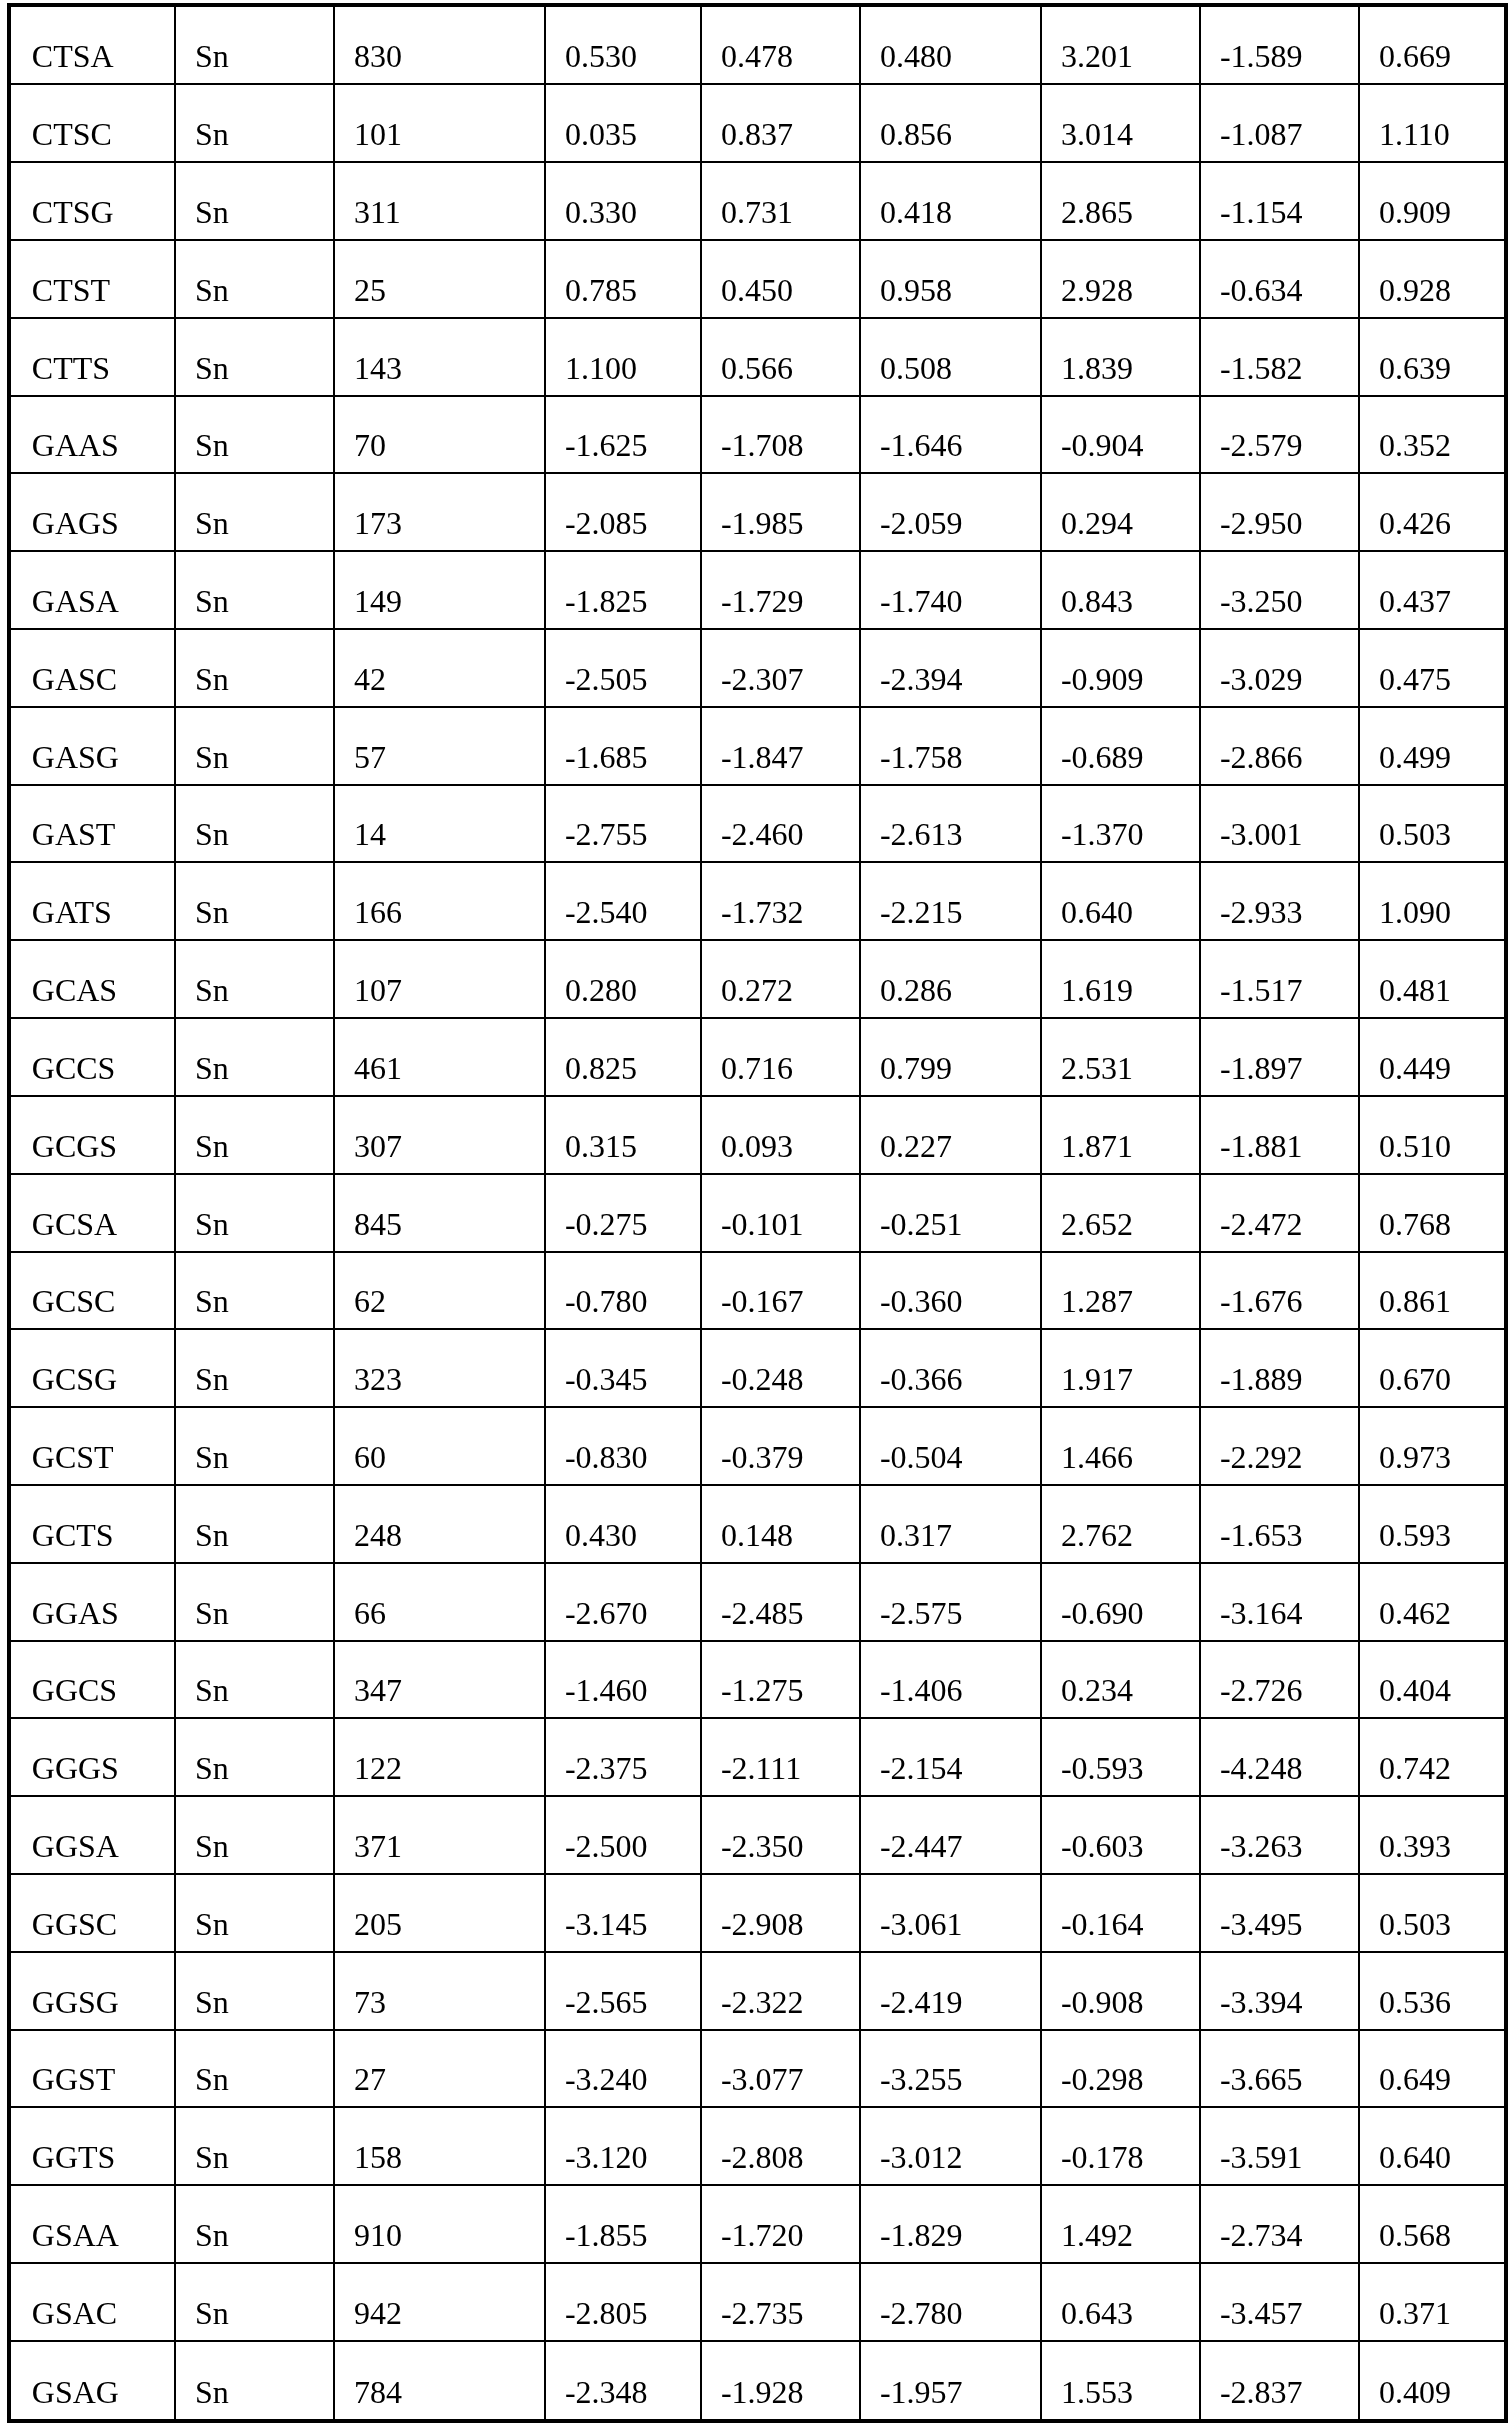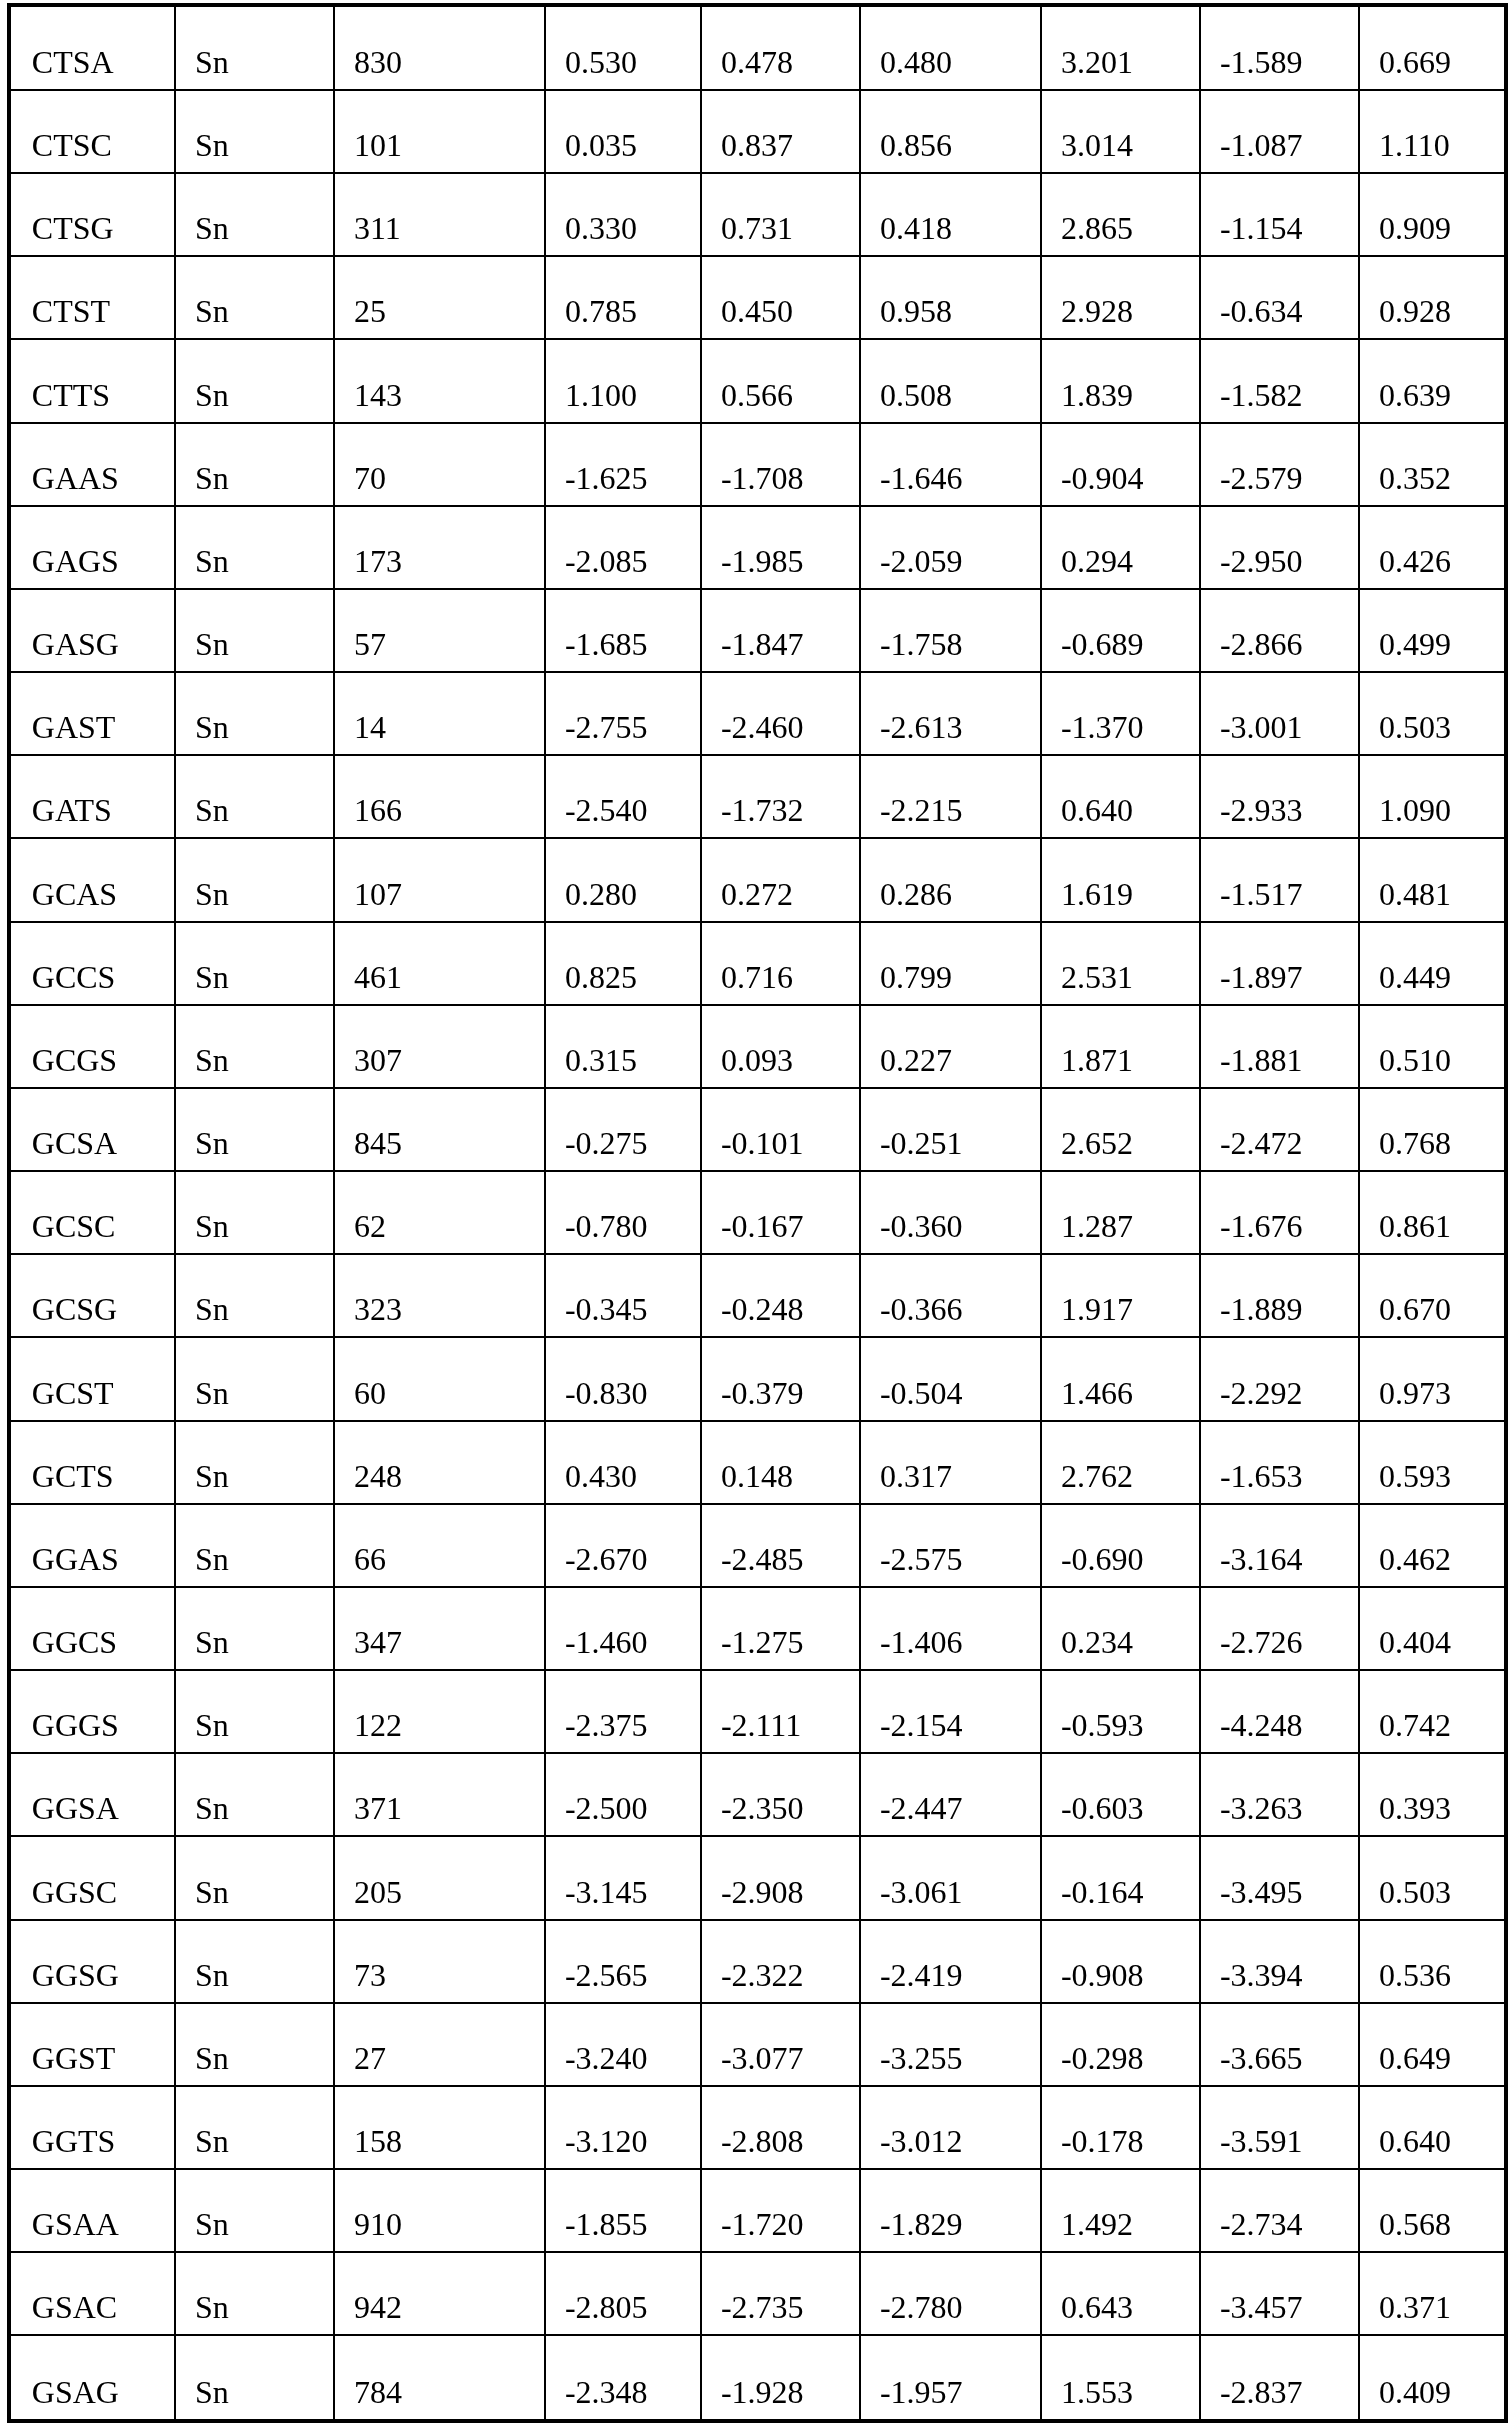--- a/index.html
+++ b/index.html
@@ -130,20 +130,42 @@
           <td>Sn</td>
           <td>173</td>
           <td>-2.085</td>
           <td>-1.985</td>
           <td>-2.059</td>
           <td>0.294</td>
           <td>-2.950</td>
           <td>0.426</td>
         </tr>
         <tr>
+          <td class="code-cell">GASA</td>
+          <td>Sn</td>
+          <td>149</td>
+          <td>-1.825</td>
+          <td>-1.729</td>
+          <td>-1.740</td>
+          <td>0.843</td>
+          <td>-3.250</td>
+          <td>0.437</td>
+        </tr>
+        <tr>
+          <td class="code-cell">GASC</td>
+          <td>Sn</td>
+          <td>42</td>
+          <td>-2.505</td>
+          <td>-2.307</td>
+          <td>-2.394</td>
+          <td>-0.909</td>
+          <td>-3.029</td>
+          <td>0.475</td>
+        </tr>
+        <tr>
           <td class="code-cell">GASG</td>
           <td>Sn</td>
           <td>57</td>
           <td>-1.685</td>
           <td>-1.847</td>
           <td>-1.758</td>
           <td>-0.689</td>
           <td>-2.866</td>
           <td>0.499</td>
         </tr>

